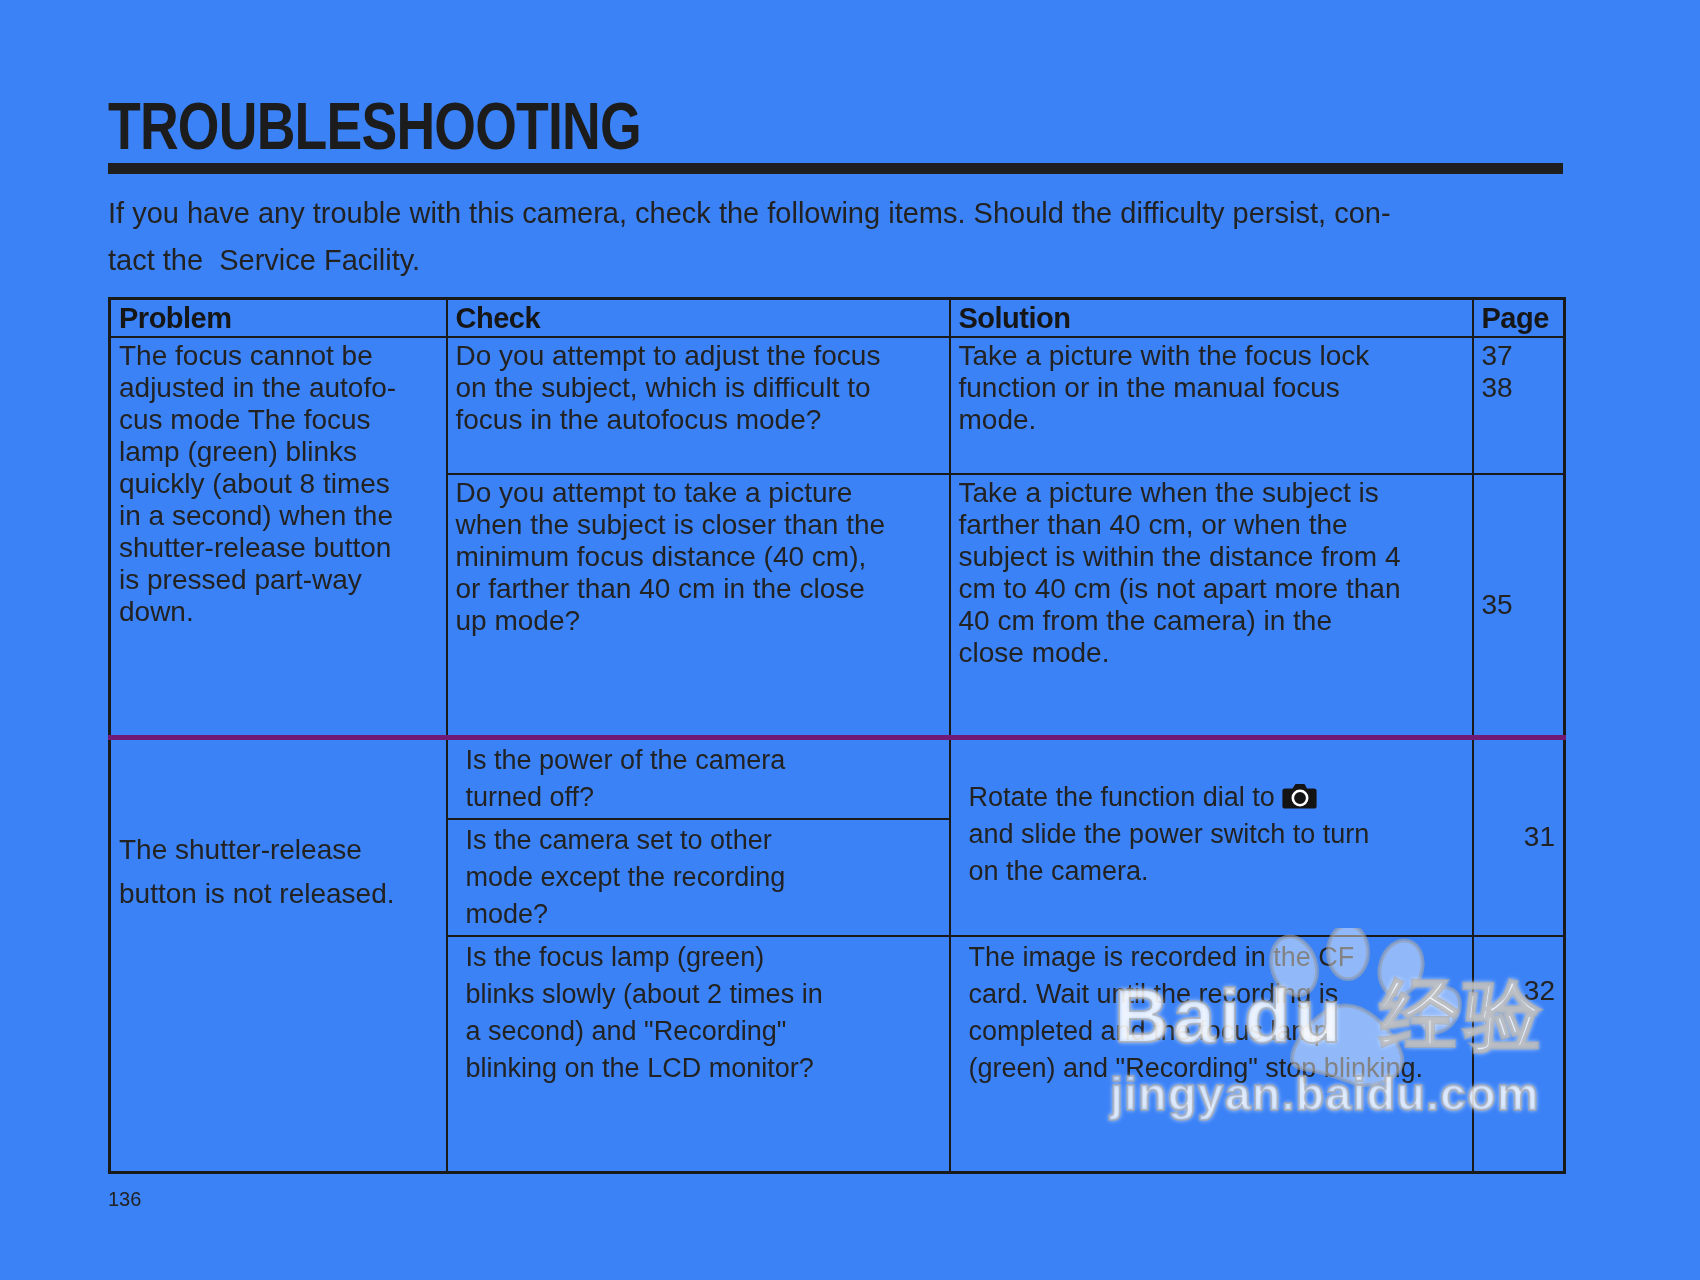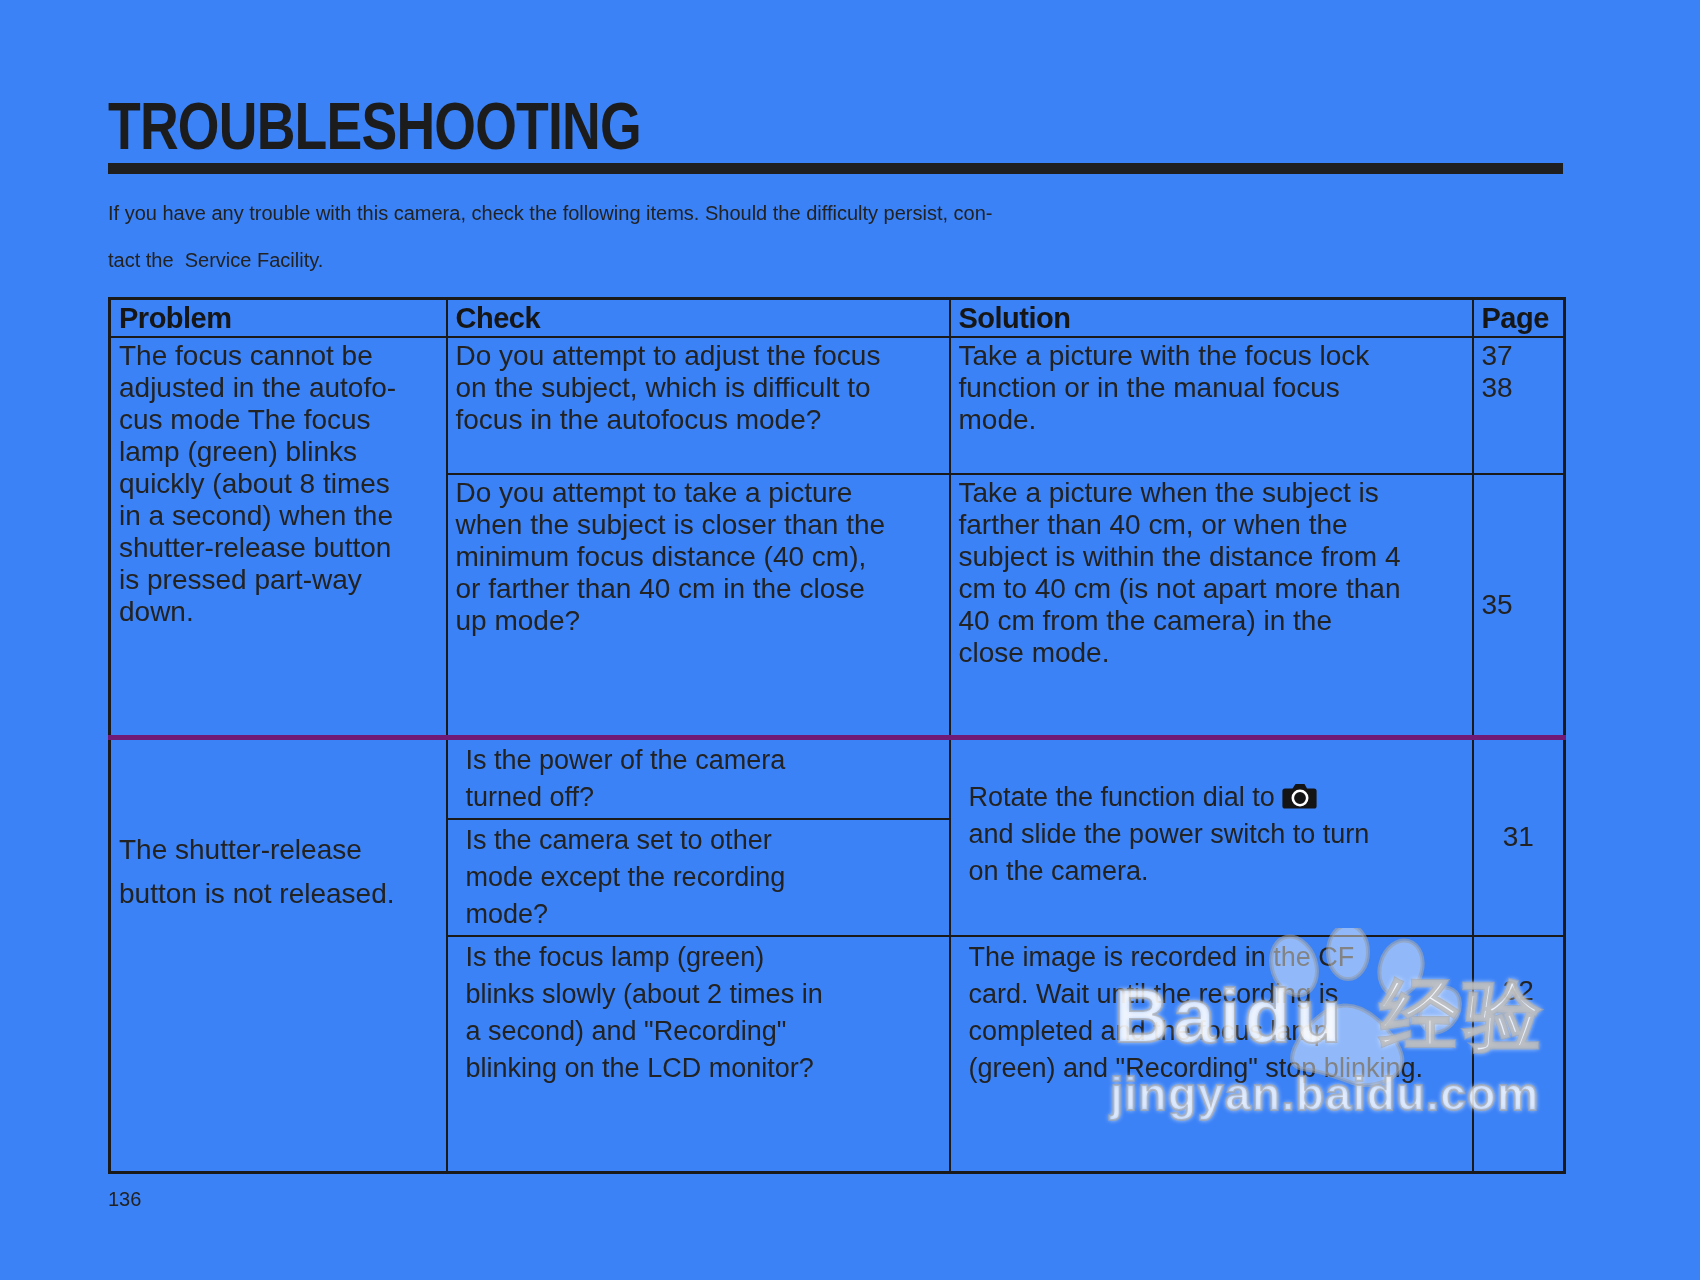--- a/index.html
+++ b/index.html
@@ -22,21 +22,21 @@
     display:inline-block;
     transform:scaleX(0.80);
     transform-origin:left bottom;
     white-space:nowrap;
   }
   .title-rule{
     width:1455px;height:11px;background:#1f1f1f;margin-top:4px;
   }
   .intro{
     margin:16px 0 4px 0;
-    font-size:20px;
+    font-size:29px;
     line-height:47px;
     white-space:pre-line;
     color:#222;
     width:1420px;
   }
   table.ts{
     border-collapse:collapse;
     margin-top:13px;
     table-layout:fixed;
     width:1455px;
@@ -62,21 +62,21 @@
   tr.rB{height:263px;}
   tr.rC{height:78px;}
   tr.rD{height:108px;}
   tr.rE{height:237px;}
   
   tbody.sec2 > tr:first-child > td{border-top:5px solid #701a75;}
   td.s2{font-size:27px;line-height:37px;padding-left:18px;}
   td.prob2{padding-top:88px;font-size:28px;line-height:44px;}
   td.pg{padding-left:8px;}
   td.pg-mid{vertical-align:middle;}
-  td.pg-center{text-align:center;}
+  td.pg-center{text-align:right;}
   td.pg-32{padding-top:38px;}
   .cam-icon{display:inline-block;vertical-align:-3px;margin-left:6px;}
   .page-number{
     margin-top:14px;font-size:20px;color:#222;
   }
   
   .watermark{
     position:absolute;left:1080px;top:920px;width:560px;height:230px;
     pointer-events:none;
   }

